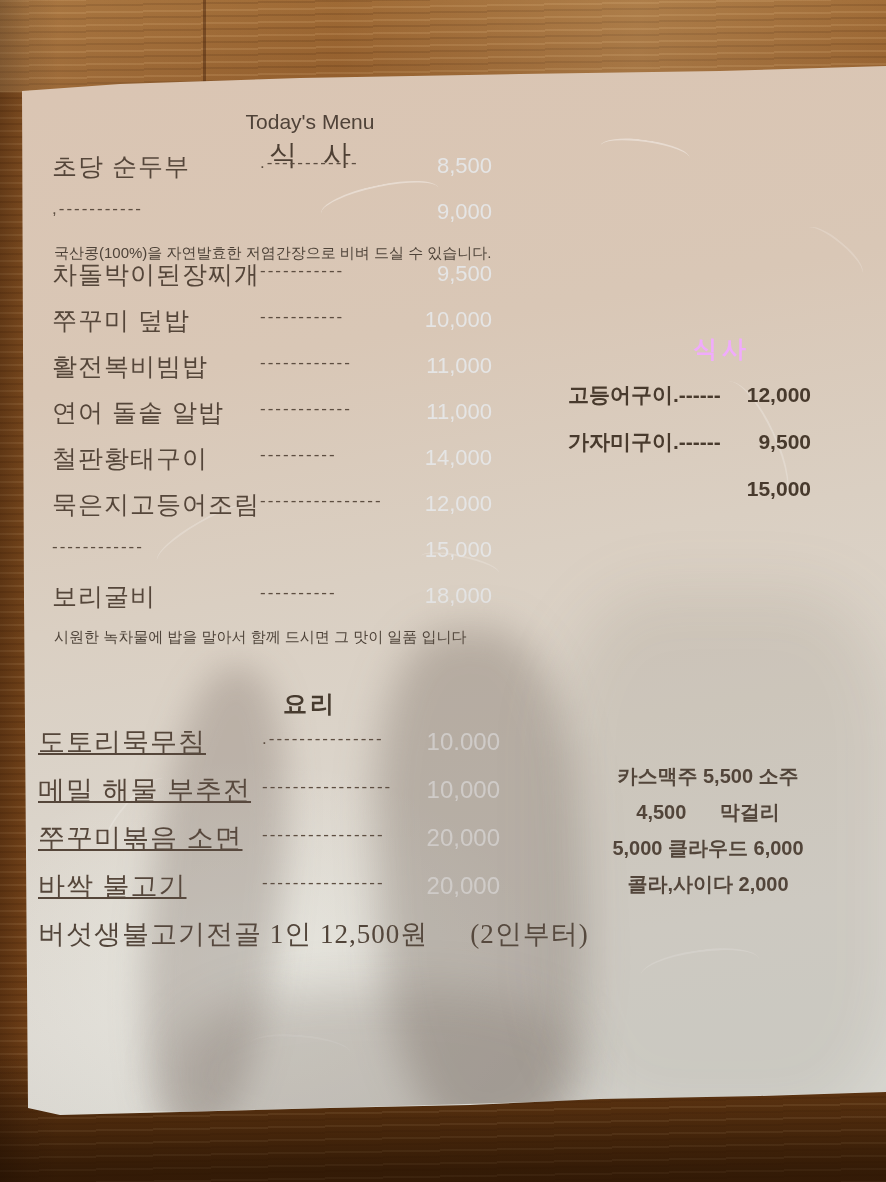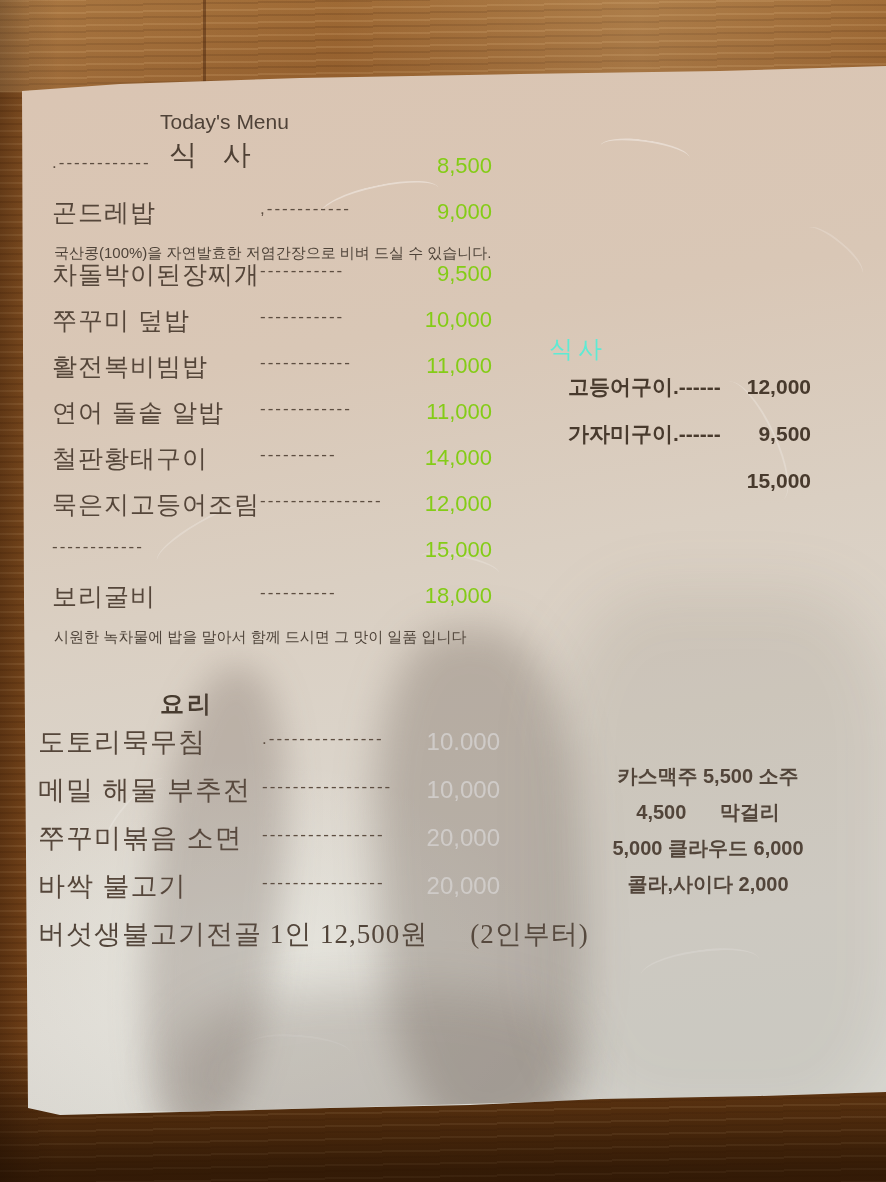--- a/index.html
+++ b/index.html
@@ -47,45 +47,45 @@
   .lobe1{position:absolute;left:150px;top:665px;width:130px;height:480px;border-radius:45%;
     background:rgba(96,83,73,0.26);filter:blur(17px);transform:rotate(6deg);}
   .lobe2{position:absolute;left:378px;top:628px;width:205px;height:510px;border-radius:40%;
     background:rgba(96,83,73,0.30);filter:blur(20px);transform:rotate(-3deg);}
   .bridge{position:absolute;left:175px;top:990px;width:410px;height:170px;border-radius:40%;
     background:rgba(96,83,73,0.22);filter:blur(24px);}
   .shade-right{position:absolute;left:556px;top:590px;width:340px;height:530px;border-radius:30%;
     background:rgba(112,98,88,0.13);filter:blur(30px);}
   
   #content{position:absolute;inset:0;color:#55463a;}
-  .center{text-align:left;}
+  .center{text-align:center;}
   #title-en{position:absolute;left:160px;top:110px;width:300px;font-size:21px;color:#4f4238;}
   #hdr-meals{position:absolute;left:160px;top:136px;width:300px;font-size:28px;
     letter-spacing:9px;color:#4e4034;padding-left:9px;box-sizing:border-box;}
   #meals-rows{position:absolute;left:52px;top:152px;width:440px;}
   #meals-rows .row{display:flex;align-items:center;height:28px;margin-bottom:18px;}
   #meals-rows .name{font-size:25px;letter-spacing:1px;min-width:208px;white-space:nowrap;}
-  #meals-rows .price{margin-left:auto;font-size:22px;color:#84cc16;}
+  #meals-rows .price{margin-left:auto;font-size:22px;color:#e5e5e5;}
   .leader{font-size:17px;letter-spacing:2px;color:#5d4e41;white-space:nowrap;
     transform:translateY(-3px);}
   .note{font-size:15px;line-height:18px;height:18px;margin:6px 0 -2px 2px;color:#4e4339;
     white-space:nowrap;}
   
-  #hdr-fish{position:absolute;left:544px;top:333px;width:243px;font-size:24px;
-    letter-spacing:5px;color:#5eead4;font-weight:400;padding-left:5px;box-sizing:border-box;}
-  #fish-rows{position:absolute;left:568px;top:374px;width:243px;}
+  #hdr-fish{position:absolute;left:598px;top:333px;width:243px;font-size:24px;
+    letter-spacing:5px;color:#f0abfc;font-weight:700;padding-left:5px;box-sizing:border-box;}
+  #fish-rows{position:absolute;left:568px;top:382px;width:243px;}
   #fish-rows .row{display:flex;align-items:center;height:26px;margin-bottom:21px;font-weight:700;}
   #fish-rows .name{font-size:21px;color:#483a2d;white-space:nowrap;}
   #fish-rows .price{margin-left:auto;font-size:21px;color:#483a2d;}
   
   #hdr-dishes{position:absolute;left:160px;top:688px;width:300px;font-size:24px;font-weight:700;
     letter-spacing:3px;color:#463a2e;}
   #dishes-rows{position:absolute;left:38px;top:726px;width:462px;}
   #dishes-rows .row{display:flex;align-items:center;height:32px;margin-bottom:16px;}
-  #dishes-rows .name{font-size:27px;letter-spacing:1px;min-width:224px;white-space:nowrap;}
+  #dishes-rows .name{font-size:27px;letter-spacing:1px;min-width:224px;white-space:nowrap;text-decoration:underline;}
   #dishes-rows .price{margin-left:auto;font-size:24px;color:#ffffff;}
   #special-row{position:absolute;left:38px;top:916px;width:620px;font-size:27px;
     letter-spacing:1px;color:#52453a;white-space:nowrap;font-family:Liberation Serif, serif;}
   #special-row .suffix{margin-left:42px;}
   
   #drinks{position:absolute;left:558px;top:758px;width:300px;}
   #drinks .dline{font-size:20px;line-height:36px;text-align:center;color:#4f4136;
     white-space:pre;font-weight:700;}
 </style>
 </head>
@@ -106,25 +106,25 @@
   <div class="fiber" style="left:250px;top:1035px;width:100px;height:24px;transform:rotate(5deg);opacity:.5;"></div>
   <div class="fiber" style="left:800px;top:240px;width:70px;height:20px;transform:rotate(40deg);opacity:.5;"></div>
   <div class="fiber" style="left:90px;top:800px;width:90px;height:26px;transform:rotate(-50deg);opacity:.5;"></div>
 </div>
 
 <div id="content">
   <div id="title-en" class="center">Today's Menu</div>
   <div id="hdr-meals" class="center">식 사</div>
   <div id="meals-rows">
       <div class="row">
+        <span class="name">초당 순두부</span>
         <span class="leader">.------------</span>
         <span class="price">8,500</span>
       </div>
       <div class="row">
-        <span class="name">곤드레밥</span>
         <span class="leader">,-----------</span>
         <span class="price">9,000</span>
       </div>
       <div class="note">국산콩(100%)을 자연발효한 저염간장으로 비벼 드실 수 있습니다.</div>
       <div class="row">
         <span class="name">차돌박이된장찌개</span>
         <span class="leader">-----------</span>
         <span class="price">9,500</span>
       </div>
       <div class="row">

